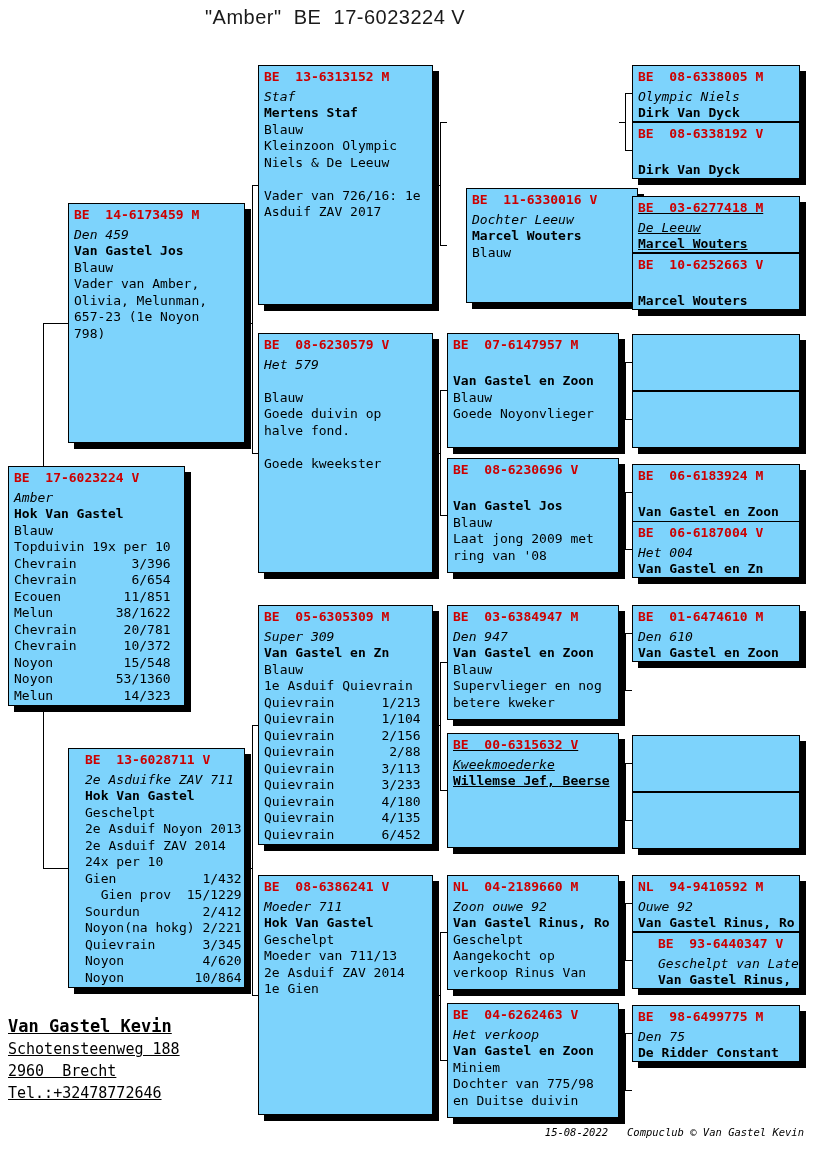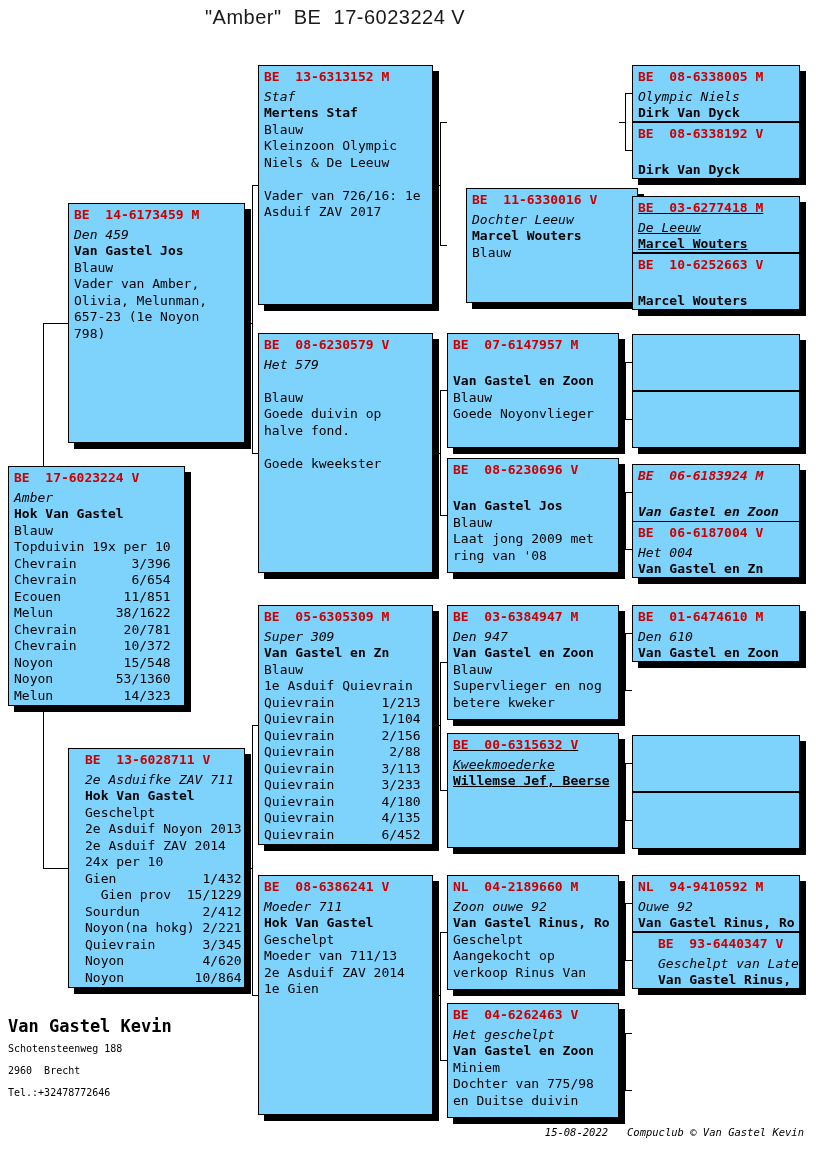--- a/index.html
+++ b/index.html
@@ -16,23 +16,23 @@
   .cline { position:absolute; background:#000; }
   .pbox {
     position:absolute; box-sizing:border-box; background:#7dd3fc;
     border:1px solid #000; box-shadow:6px 6px 0 #000;
     padding:3px 5px 2px 5px; font-size:13px; line-height:16.5px; overflow:hidden;
   }
   .ring  { color:#cc0000; font-weight:bold; height:16.5px; margin-bottom:3px; white-space:pre; }
   .bname { font-style:italic; height:16.5px; white-space:pre; }
   .bowner{ font-weight:bold;  height:16.5px; white-space:pre; }
   .bline { height:16.5px; white-space:pre; }
-  .ownerblock { position:absolute; left:8px; top:1014px; }
+  .ownerblock { position:absolute; left:8px; top:1014px;text-decoration:underline; }
   .oname { font-weight:bold; font-size:17px; line-height:24px; white-space:pre; }
-  .oline { font-size:10px; line-height:22px; white-space:pre; }
+  .oline { font-size:15px; line-height:22px; white-space:pre; }
   .footer {
     position:absolute; right:12px; top:1126px;
     font-size:10.5px; font-style:italic; white-space:pre;
   }
 </style>
 </head>
 <body>
 
 <div class="page">
   <div class="title">"Amber"  BE  17-6023224 V</div>
@@ -222,21 +222,21 @@
       <div class="pbox" style="left: 447px; top: 875px; width: 172px; height: 115px;">
         <div class="ring">NL  04-2189660 M</div>
         <div class="bname">Zoon ouwe 92</div>
         <div class="bowner">Van Gastel Rinus, Ro</div>
         <div class="bline">Geschelpt</div>
         <div class="bline">Aangekocht op</div>
         <div class="bline">verkoop Rinus Van</div>
       </div>
       <div class="pbox" style="left: 447px; top: 1003px; width: 172px; height: 115px;">
         <div class="ring">BE  04-6262463 V</div>
-        <div class="bname">Het geschelpt</div>
+        <div class="bname">Het verkoop</div>
         <div class="bowner">Van Gastel en Zoon</div>
         <div class="bline">Miniem</div>
         <div class="bline">Dochter van 775/98</div>
         <div class="bline">en Duitse duivin</div>
       </div>
       <div class="pbox" style="left: 632px; top: 65px; width: 168px; height: 57px;">
         <div class="ring">BE  08-6338005 M</div>
         <div class="bname">Olympic Niels</div>
         <div class="bowner">Dirk Van Dyck</div>
       </div>
@@ -258,21 +258,21 @@
       <div class="pbox" style="left: 632px; top: 334px; width: 168px; height: 57px;">
         <div class="ring"></div>
         <div class="bname"></div>
         <div class="bowner"></div>
       </div>
       <div class="pbox" style="left: 632px; top: 391px; width: 168px; height: 57px;">
         <div class="ring"></div>
         <div class="bname"></div>
         <div class="bowner"></div>
       </div>
-      <div class="pbox" style="left: 632px; top: 464px; width: 168px; height: 72px; font-style: italic;">
+      <div class="pbox" style="left: 632px; top: 464px; width: 168px; height: 72px;">
         <div class="ring">BE  06-6183924 M</div>
         <div class="bname"></div>
         <div class="bowner">Van Gastel en Zoon</div>
       </div>
       <div class="pbox" style="left: 632px; top: 521px; width: 168px; height: 57px;">
         <div class="ring">BE  06-6187004 V</div>
         <div class="bname">Het 004</div>
         <div class="bowner">Van Gastel en Zn</div>
       </div>
       <div class="pbox" style="left: 632px; top: 605px; width: 168px; height: 57px;">
@@ -292,20 +292,25 @@
       </div>
       <div class="pbox" style="left: 632px; top: 875px; width: 168px; height: 57px;">
         <div class="ring">NL  94-9410592 M</div>
         <div class="bname">Ouwe 92</div>
         <div class="bowner">Van Gastel Rinus, Ro</div>
       </div>
       <div class="pbox" style="left: 632px; top: 932px; width: 168px; height: 57px; padding-left: 25px;">
         <div class="ring">BE  93-6440347 V</div>
         <div class="bname">Geschelpt van Late</div>
         <div class="bowner">Van Gastel Rinus, Ro</div>
+      </div>
+      <div class="pbox" style="left: 632px; top: 1005px; width: 168px; height: 57px;">
+        <div class="ring">BE  98-6499775 M</div>
+        <div class="bname">Den 75</div>
+        <div class="bowner">De Ridder Constant</div>
       </div>
     </div>
   <div class="ownerblock">
     <div class="oname">Van Gastel Kevin</div>
     <div class="oline">Schotensteenweg 188</div>
     <div class="oline">2960  Brecht</div>
     <div class="oline">Tel.:+32478772646</div>
   </div>
   <div class="footer">15-08-2022   Compuclub © Van Gastel Kevin</div>
 </div>

